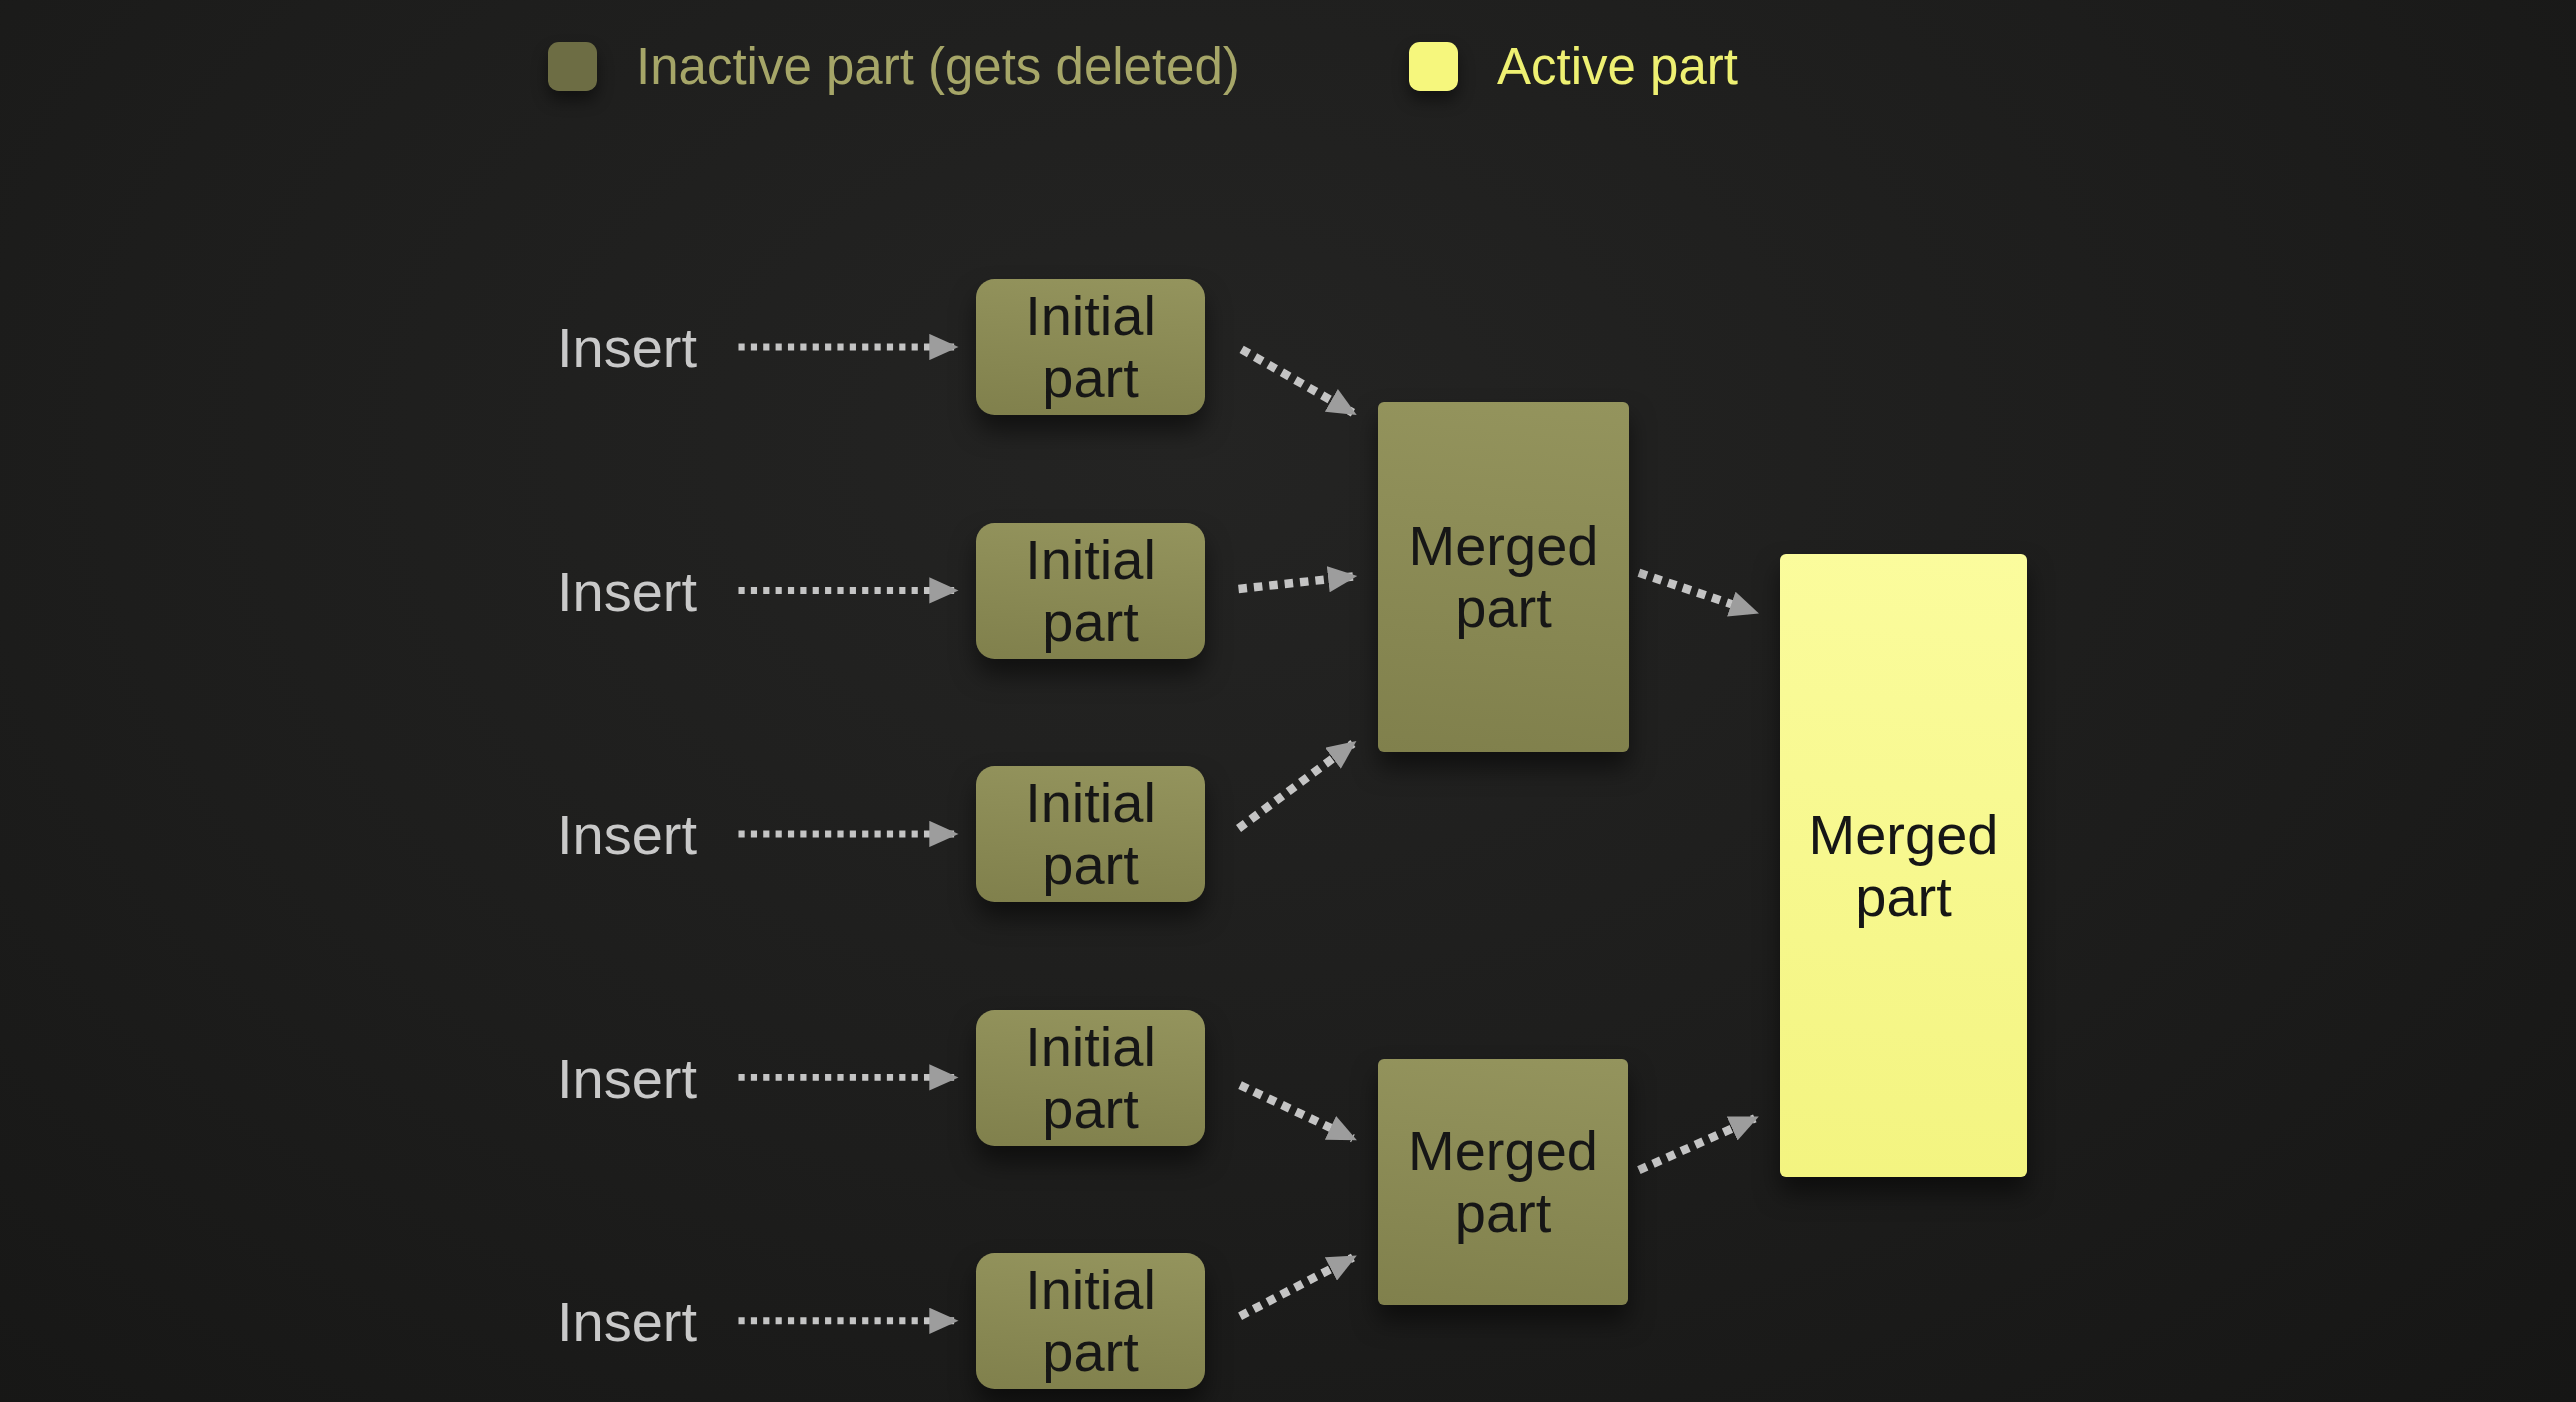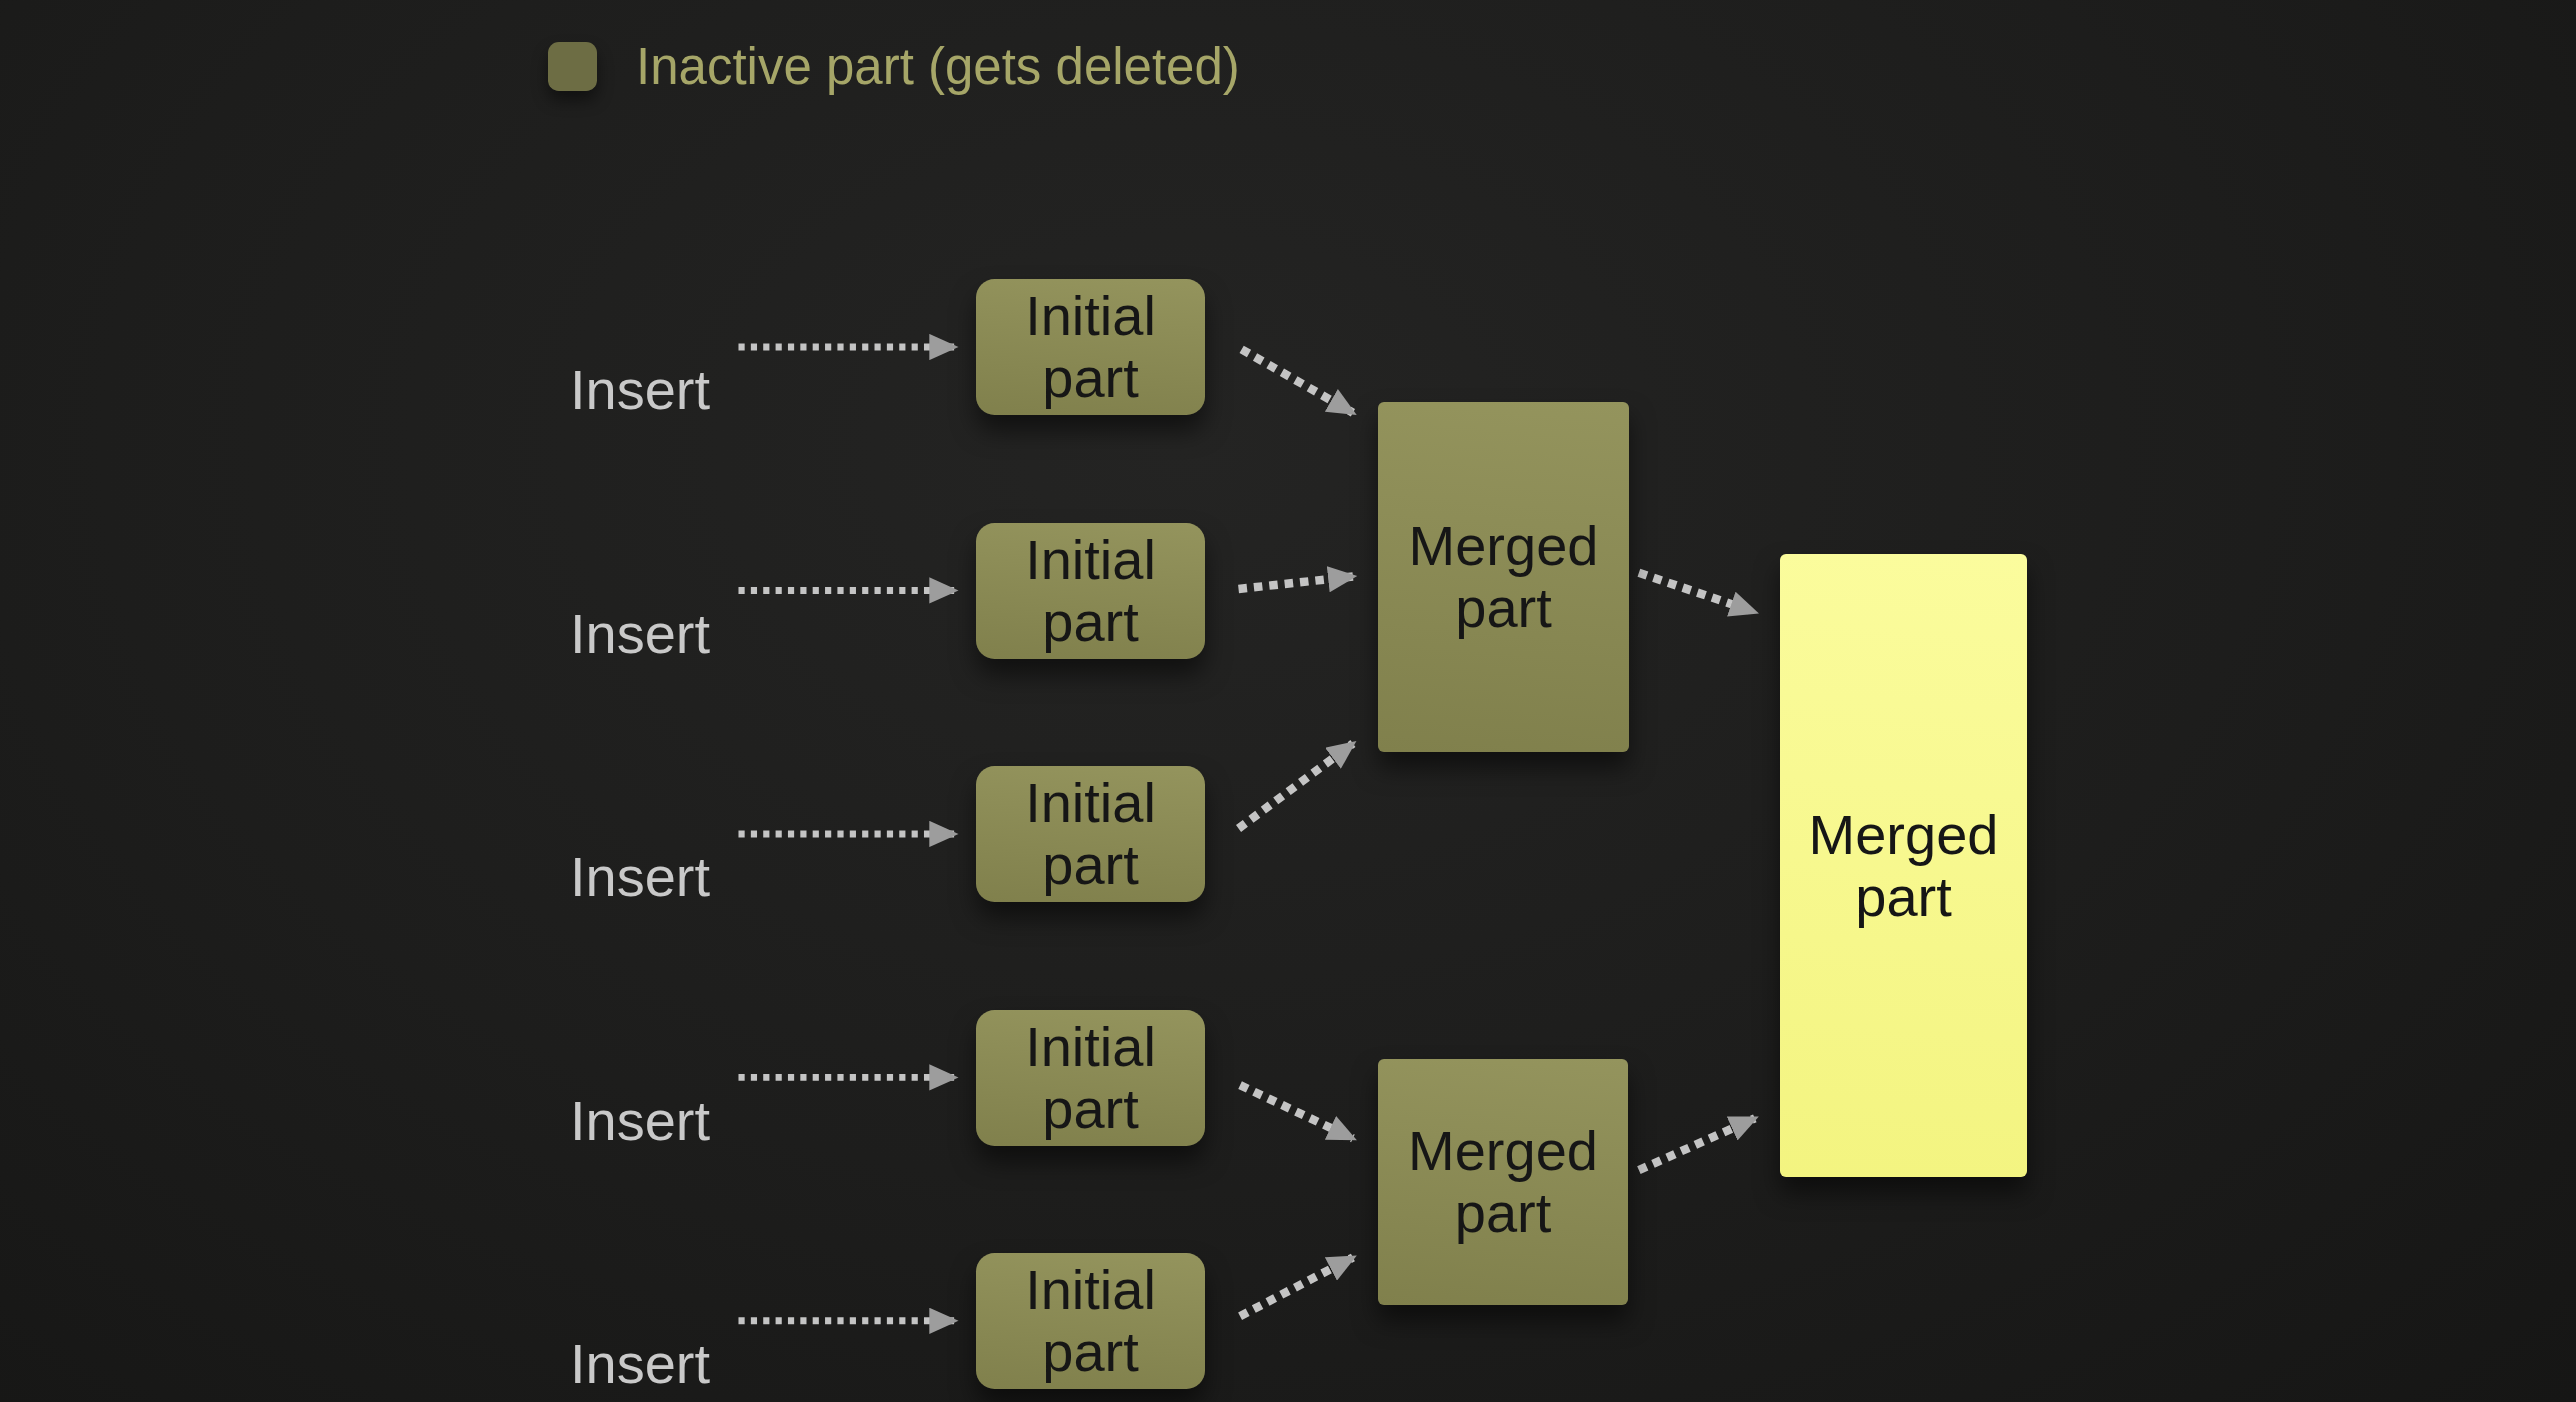--- a/index.html
+++ b/index.html
@@ -17,22 +17,22 @@
   .swatch{width:49px;height:49px;border-radius:10.8px;flex:0 0 auto;
           box-shadow:0 9.3px 15.5px rgba(0,0,0,.45);}
   .swatch.inactive{background:#6d6d44;}
   .swatch.active{background:#f6f77d;}
   .legend-label{font-size:51px;white-space:nowrap;margin-left:39px;}
   .legend-label.olive{color:#a6a668;}
   .legend-label.bright{color:#eef072;}
 
   
   .insert-label{
-    position:absolute;left:570px;transform:translateY(-50%);
-    font-size:56px;color:#c9c9c9;white-space:nowrap;margin-top:42px;
+    position:absolute;left:557px;transform:translateY(-50%);
+    font-size:56px;color:#c9c9c9;white-space:nowrap;
   }
 
   
   .part-box{
     position:absolute;display:flex;align-items:center;justify-content:center;
     border-radius:6px;
     box-shadow:0 15.5px 25px rgba(0,0,0,.5);
   }
   .part-box.inactive{background:linear-gradient(185deg,#94945d 0%,#80804c 100%);}
   .part-box.active{background:linear-gradient(185deg,#fbfc9d 0%,#f3f480 100%);}
@@ -67,20 +67,24 @@
     <line x1="1604" y1="1703" x2="1750" y2="1627" stroke="#c4c4c4" stroke-width="11" stroke-dasharray="11 9" marker-end="url(#head)"></line>
 
     <line x1="2120" y1="741" x2="2270" y2="792" stroke="#c4c4c4" stroke-width="11" stroke-dasharray="11 9" marker-end="url(#head)"></line>
     <line x1="2120" y1="1514" x2="2270" y2="1447" stroke="#c4c4c4" stroke-width="11" stroke-dasharray="11 9" marker-end="url(#head)"></line>
   </svg>
 
   <div class="legend-item" style="left:548px;top:37px;">
     <span class="swatch inactive"></span>
     <span class="legend-label olive">Inactive part (gets deleted)</span>
   </div>
+  <div class="legend-item" style="left:1409px;top:37px;">
+    <span class="swatch active"></span>
+    <span class="legend-label bright">Active part</span>
+  </div>
 
   <span class="insert-label" style="top:347px;">Insert</span>
   <span class="insert-label" style="top:591px;">Insert</span>
   <span class="insert-label" style="top:834px;">Insert</span>
   <span class="insert-label" style="top:1078px;">Insert</span>
   <span class="insert-label" style="top:1321px;">Insert</span>
 
   <div class="part-box inactive initial-box" style="top:279px;">
     <div class="part-label">Initial part</div>
   </div>

